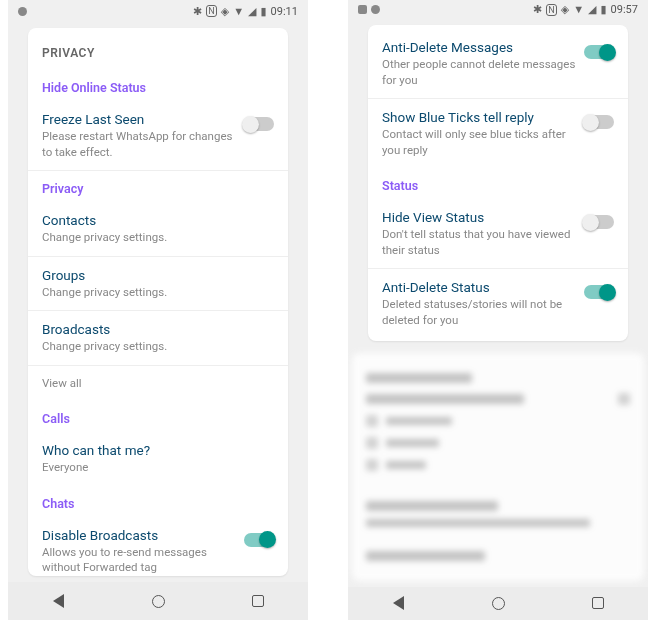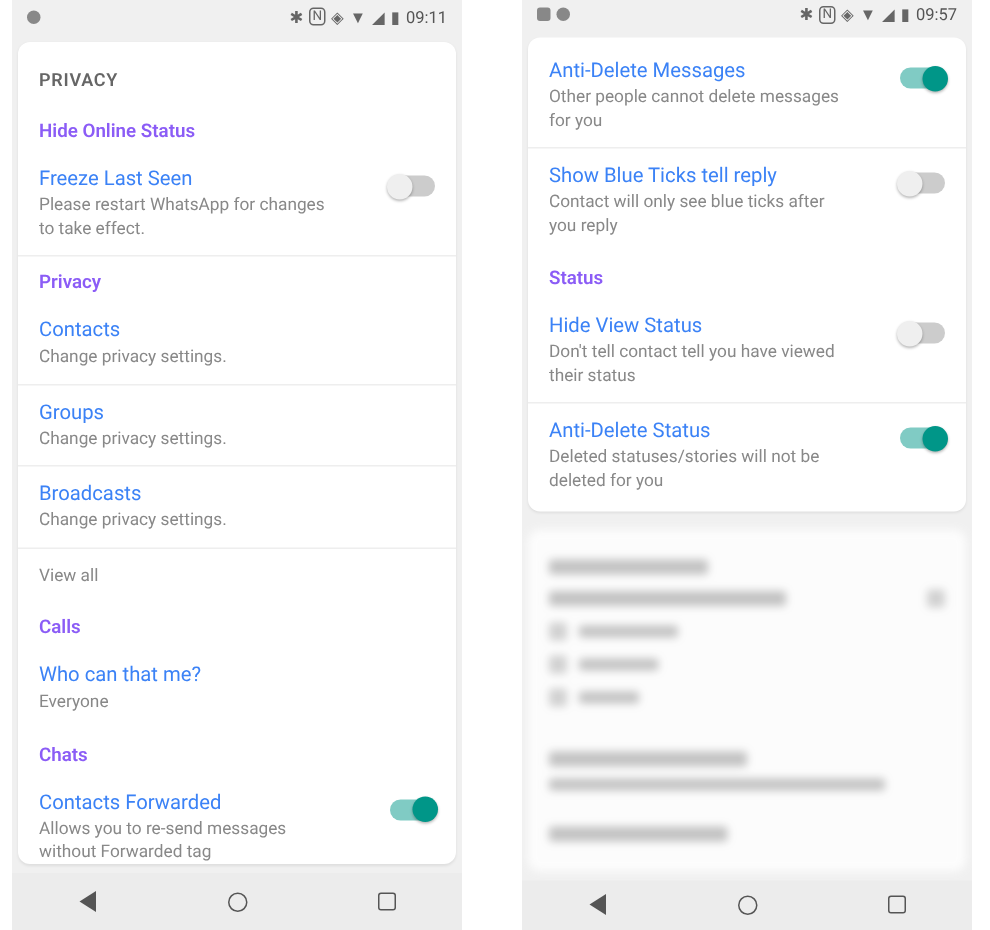--- a/index.html
+++ b/index.html
@@ -27,21 +27,21 @@
     font-size: 11px;
     color: #555;
     background: #f0f0f0;
     gap: 4px;
   }
   .status-bar .left-icons { margin-right: auto; display:flex; gap:4px; align-items:center;}
   .dot { width: 9px; height: 9px; border-radius: 50%; background: #888; }
   .sq { width: 9px; height: 9px; background: #888; border-radius:2px;}
   .card {
     background: #ffffff;
-    margin: 6px 4px;
+    margin: 6px 20px;
     border-radius: 8px;
     box-shadow: 0 1px 2px rgba(0,0,0,0.08);
     padding: 4px 0 2px 0;
     flex: 0 0 auto;
   }
   .header-title {
     font-size: 12px;
     font-weight: 600;
     color: #666;
     padding: 14px 14px 10px 14px;
@@ -57,21 +57,21 @@
     display: flex;
     align-items: flex-start;
     padding: 10px 14px;
     border-bottom: 1px solid #eee;
   }
   .row:last-child { border-bottom: none; }
   .row-noborder { border-bottom: none; }
   .row .text { flex: 1; }
   .row .title {
     font-size: 13.5px;
-    color: #3b82f6;
+    color: #0c4a6e;
     margin-bottom: 2px;
   }
   .row .subtitle {
     font-size: 11.5px;
     color: #888;
     line-height: 1.35;
     max-width: 200px;
   }
   .toggle {
     width: 30px;
@@ -192,21 +192,21 @@
     <div class="row row-noborder">
       <div class="text">
         <div class="title">Who can that me?</div>
         <div class="subtitle">Everyone</div>
       </div>
     </div>
 
     <div class="section-title">Chats</div>
     <div class="row row-noborder">
       <div class="text">
-        <div class="title">Contacts Forwarded</div>
+        <div class="title">Disable Broadcasts</div>
         <div class="subtitle">Allows you to re-send messages without Forwarded tag</div>
       </div>
       <div class="toggle on"></div>
     </div>
   </div>
 
   <div class="nav-bar">
     <div class="nav-icon">
         <div class="tri"></div>
       </div>
@@ -247,21 +247,21 @@
         <div class="title">Show Blue Ticks tell reply</div>
         <div class="subtitle">Contact will only see blue ticks after you reply</div>
       </div>
       <div class="toggle"></div>
     </div>
 
     <div class="section-title">Status</div>
     <div class="row">
       <div class="text">
         <div class="title">Hide View Status</div>
-        <div class="subtitle">Don't tell contact tell you have viewed their status</div>
+        <div class="subtitle">Don't tell status that you have viewed their status</div>
       </div>
       <div class="toggle"></div>
     </div>
     <div class="row row-noborder">
       <div class="text">
         <div class="title">Anti-Delete Status</div>
         <div class="subtitle">Deleted statuses/stories will not be deleted for you</div>
       </div>
       <div class="toggle on"></div>
     </div>

